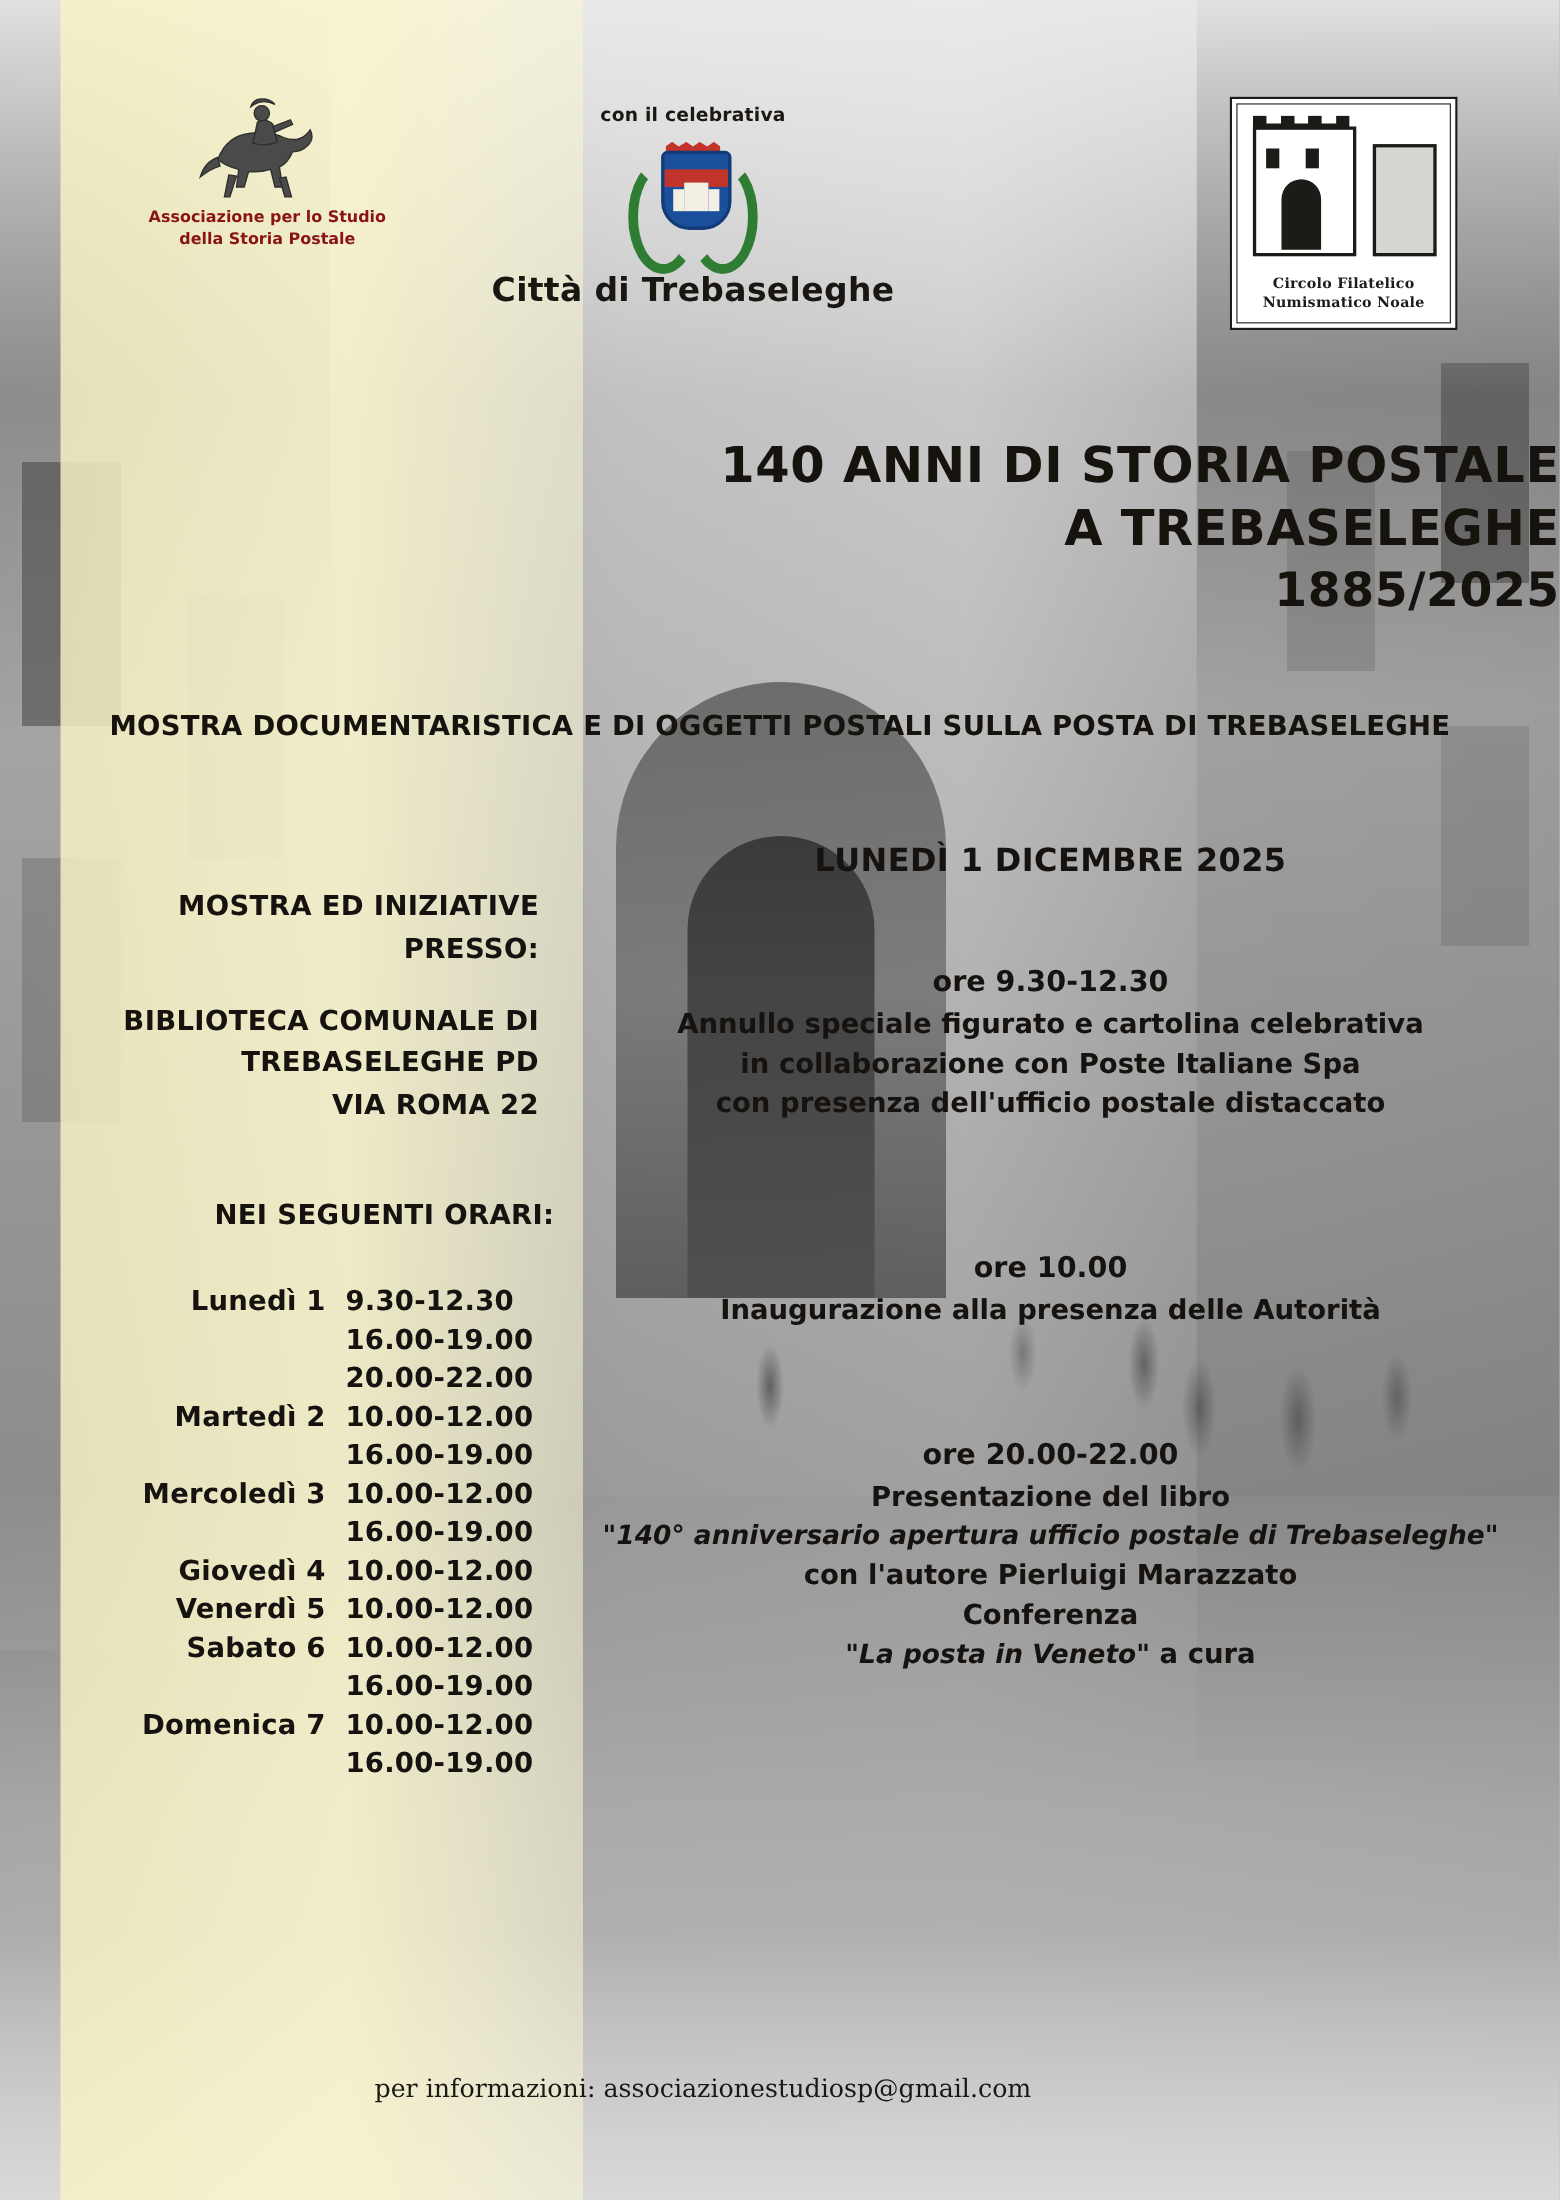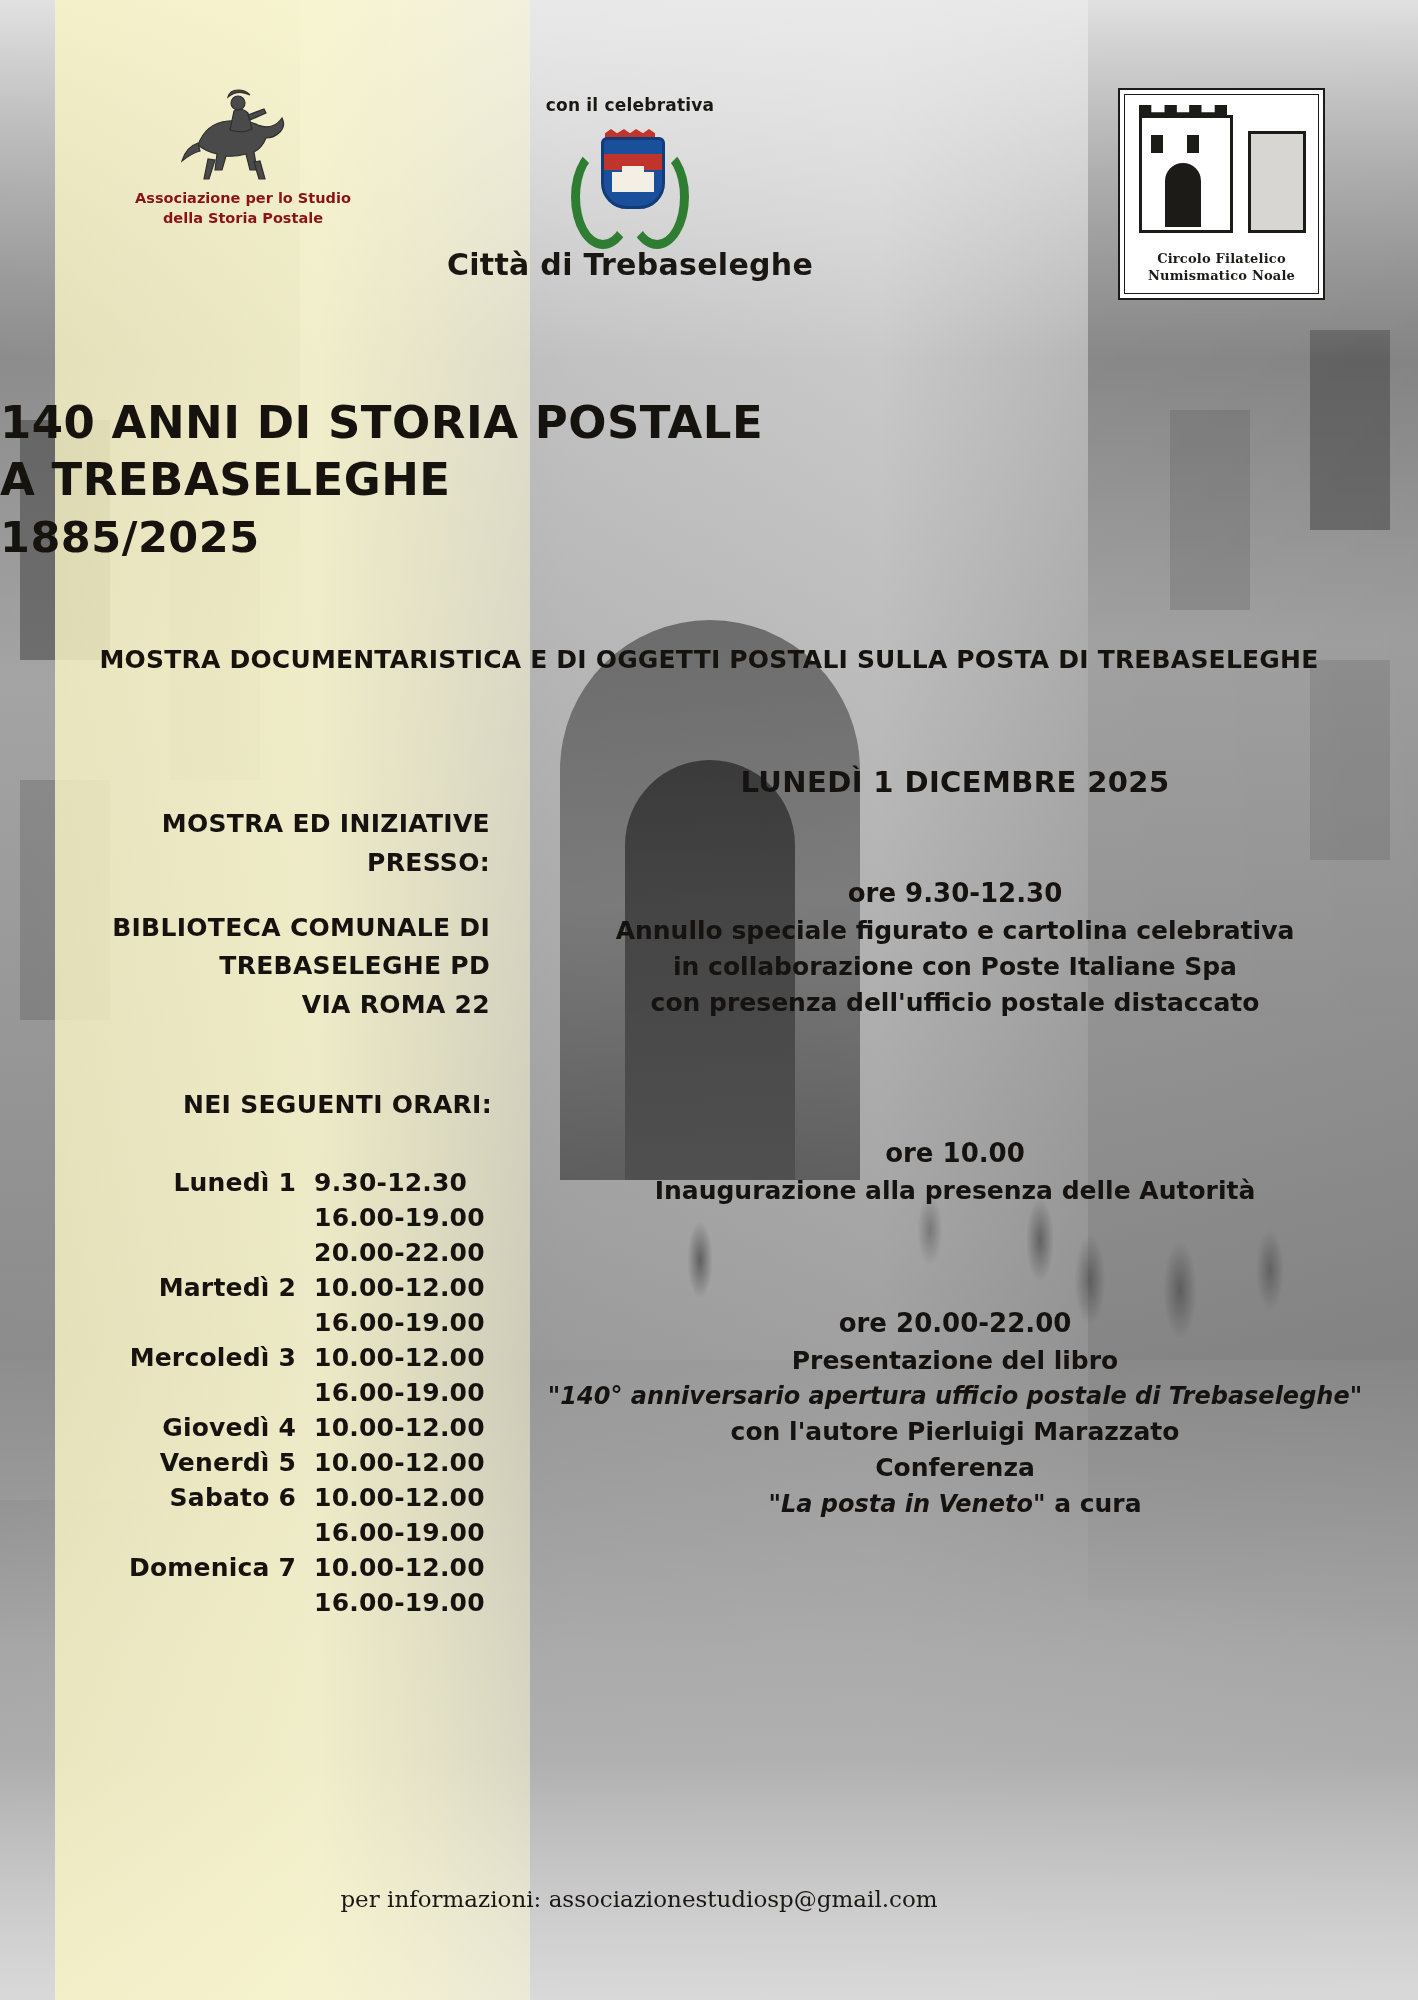--- a/index.html
+++ b/index.html
@@ -291,21 +291,21 @@
     line-height: 1.35;
     color: #1d1b17;
     letter-spacing: .2px;
   }
 
   
   .title-block {
     position: absolute;
     left: 0; top: 395px;
     width: 1418px;
-    text-align: left;
+    text-align: right;
   }
   .title-1, .title-2, .title-3 {
     font-family: "DejaVu Sans", sans-serif;
     font-weight: bold;
     color: #16130f;
     letter-spacing: .5px;
   }
   .title-1 { font-size: 45px; line-height: 1.25; }
   .title-2 { font-size: 45px; line-height: 1.3; }
   .title-3 { font-size: 43px; line-height: 1.3; }
@@ -337,21 +337,21 @@
     line-height: 1.55;
     letter-spacing: .3px;
   }
   .venue .v-gap { height: 26px; }
 
   .hours-head {
     position: absolute;
     left: 60px; top: 1090px;
     width: 470px;
     text-align: right;
-    padding-right: 38px;
+    padding-right: 26px;
     box-sizing: border-box;
     font-size: 25px;
     font-weight: bold;
     letter-spacing: .3px;
   }
 
   .hours {
     position: absolute;
     left: 80px; top: 1165px;
     width: 450px;

